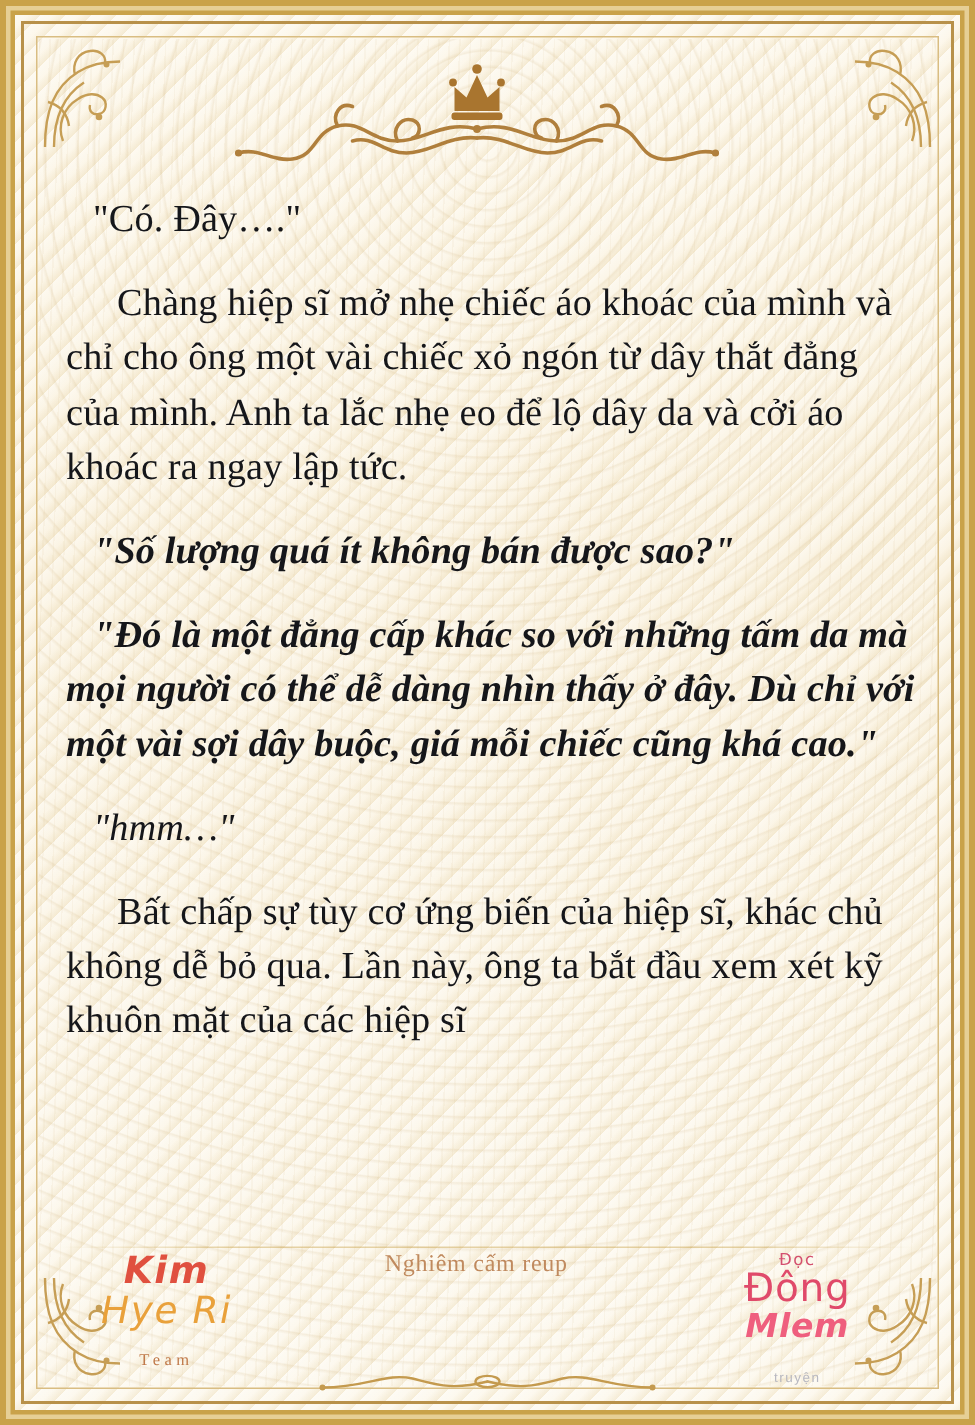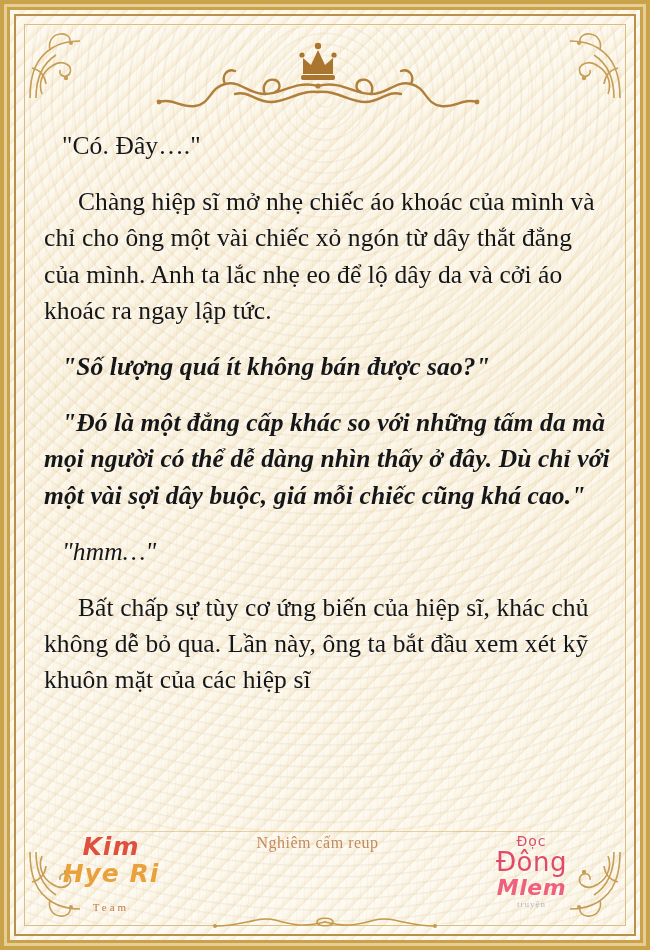--- a/index.html
+++ b/index.html
@@ -158,21 +158,21 @@
   .logo-left .l1 {
     font-family: "DejaVu Sans", sans-serif;
     font-weight: bold;
     font-style: italic;
     font-size: 25px;
     color: #e0503f;
     letter-spacing: 1px;
   }
   .logo-left .l2 {
     font-family: "DejaVu Sans", sans-serif;
-    font-weight: bold;
+    font-weight: normal;
     font-style: italic;
     font-size: 25px;
     color: #e9a13b;
     letter-spacing: 1px;
     margin-top: 2px;
   }
   .logo-left .l3 {
     font-family: "Liberation Serif", serif;
     font-size: 11px;
     color: #c07a4a;
@@ -188,45 +188,45 @@
     letter-spacing: 0.5px;
   }
   .logo-right {
     width: 165px;
     text-align: center;
     line-height: 1.05;
     position: relative;
   }
   .logo-right .r0 {
     font-family: "DejaVu Sans", sans-serif;
-    font-size: 14px;
+    font-size: 11px;
     color: #d4506f;
     letter-spacing: 1px;
   }
   .logo-right .r1 {
     font-family: "DejaVu Sans", sans-serif;
     font-weight: normal;
     font-size: 26px;
     color: #e04a6a;
     letter-spacing: 0.5px;
   }
   .logo-right .r2 {
     font-family: "DejaVu Sans", sans-serif;
     font-weight: bold;
     font-style: italic;
     font-size: 22px;
     color: #ef5f7e;
     letter-spacing: 0.5px;
   }
   .logo-right .r3 {
-    font-family: Liberation Serif, serif;
+    font-family: Liberation Sans, sans-serif;
     font-size: 9px;
     color: #b8b8c0;
     letter-spacing: 1px;
-    margin-top: 1px;
+    margin-top: 18px;
   }
 
   .footer-divider {
     position: absolute;
     left: 40px;
     right: 40px;
     bottom: 118px;
     height: 1px;
     background: linear-gradient(90deg,
       rgba(201,162,74,0) 0%,

